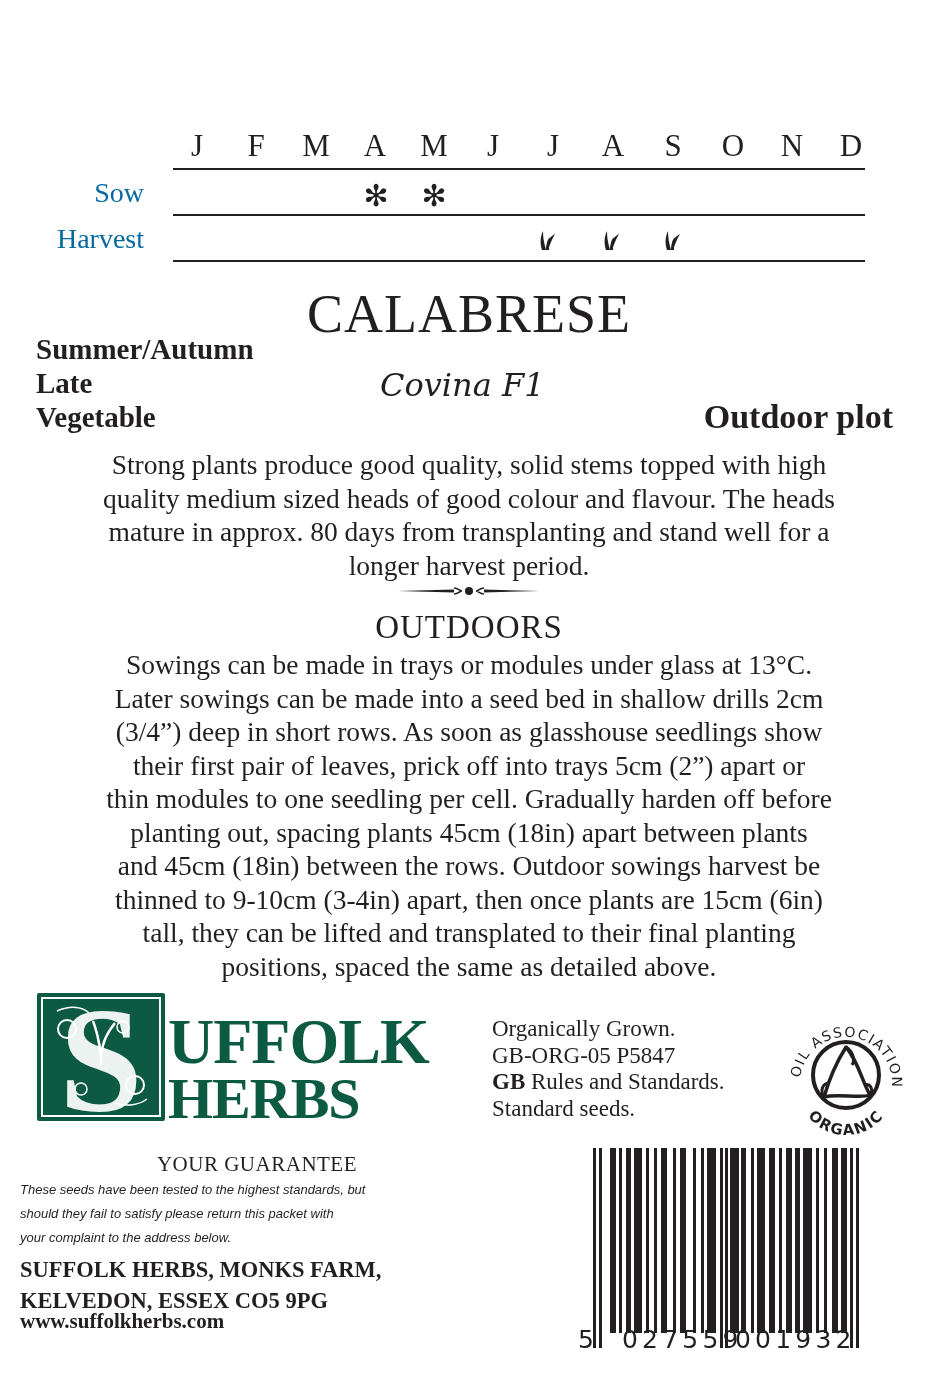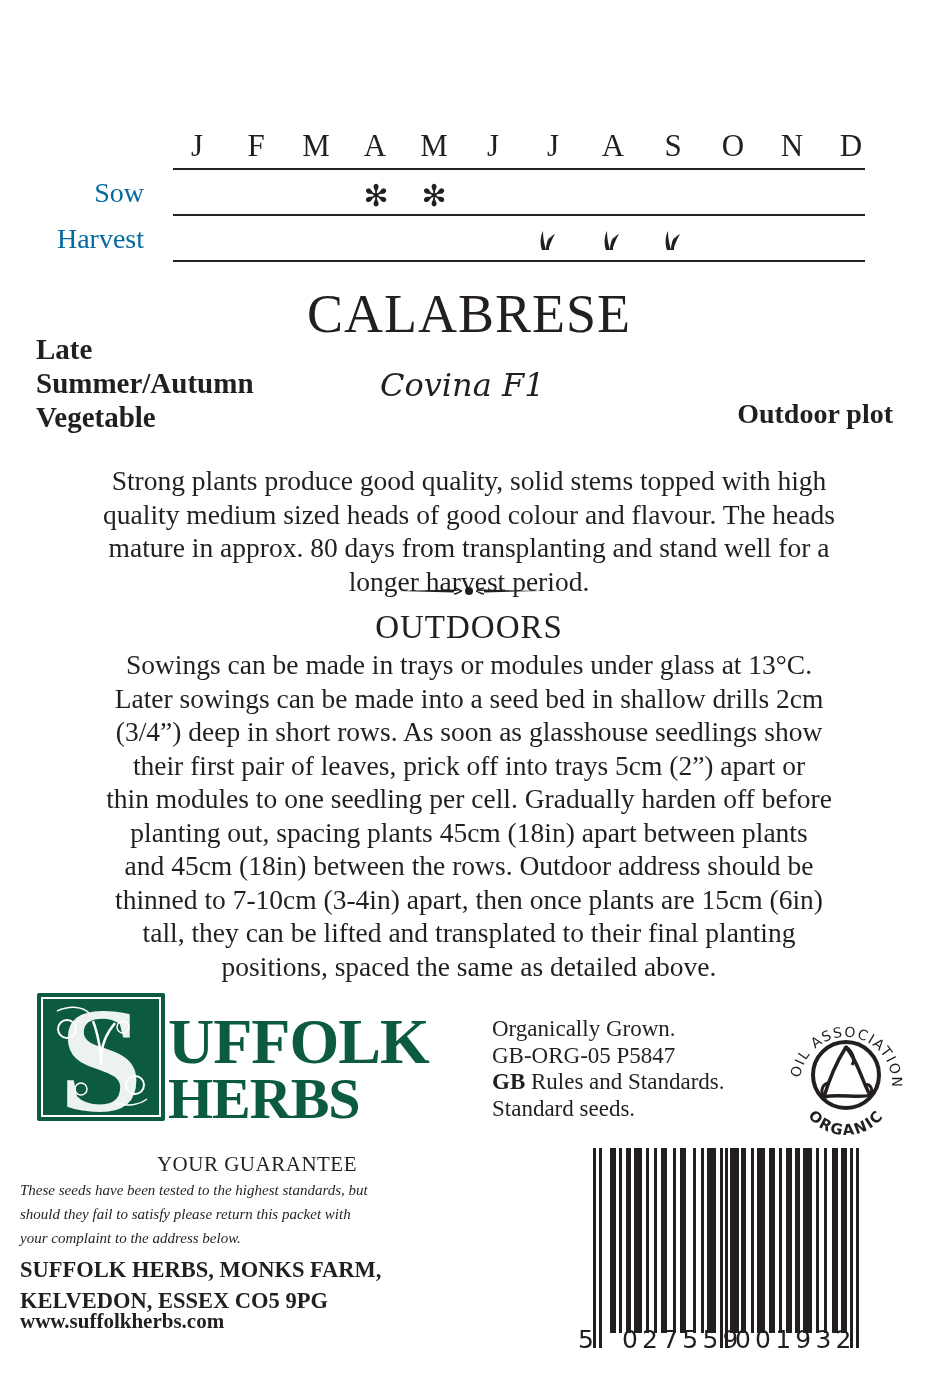--- a/index.html
+++ b/index.html
@@ -33,21 +33,21 @@
     }
     .variety {
       position: absolute; top: 345px; left: 380px; font-size: 32px; font-style: italic;
       font-family: "DejaVu Serif", serif; color: #231f20; margin-top: 21px;
     }
     .season {
       position: absolute; top: 332px; left: 36px; font-size: 29px; font-weight: bold;
       line-height: 34px; font-family: "Liberation Serif", serif;
     }
     .location {
-      position: absolute; top: 398px; right: 45px; font-size: 28px; font-weight: bold;
+      position: absolute; top: 398px; right: 45px; font-size: 34px; font-weight: bold;
       font-family: "Liberation Serif", serif;
     }
 
     
     .para {
       position: absolute; left: 20px; width: 898px; text-align: center;
       font-size: 27.5px; line-height: 33.5px; font-family: "Liberation Serif", serif;
     }
     .divider { position: absolute; top: 584px; left: 396px; width: 146px; height: 14px; }
     .section-heading {
@@ -72,22 +72,22 @@
       margin-left: 20px;
     }
     .soil-badge { position: absolute; top: 1003px; left: 778px; width: 134px; height: 132px; }
 
     
     .guarantee-title {
       position: absolute; top: 1152px; left: 18px; width: 478px; text-align: center;
       font-size: 21px; letter-spacing: 0.5px; font-family: "Liberation Serif", serif;
     }
     .guarantee-body {
-      position: absolute; top: 1178px; left: 20px; width: 480px; font-size: 15px;
-      line-height: 24px; font-style: italic; font-family: Liberation Serif, serif;
+      position: absolute; top: 1178px; left: 20px; width: 480px; font-size: 13px;
+      line-height: 24px; font-style: italic; font-family: Liberation Sans, sans-serif;
     }
     .address {
       position: absolute; top: 1254px; left: 20px; font-size: 22.5px; line-height: 31px;
       font-weight: bold; font-family: "Liberation Serif", serif;
     }
     .website {
       position: absolute; top: 1309px; left: 20px; font-size: 21px; font-weight: bold;
       font-family: "Liberation Serif", serif;
     }
 
@@ -137,27 +137,27 @@
     <path d="M8 22 C8 15 11 9 17 6 C14 11 12 16 10 22Z" fill="#231f20"></path>
     <path d="M9 22 C8 17 9 12 12 9 C11 13 11 17 11 22Z" fill="#231f20"></path>
   </svg>
 
   <div class="cal-line" style="top:260px"></div>
 </div>
 
 <div class="title">CALABRESE</div>
 <div class="variety">Covina F1</div>
 <div class="season">
+  <div>Summer/Autumn</div>
   <div>Late</div>
-  <div>Summer/Autumn</div>
   <div>Vegetable</div>
 </div>
 <div class="location">Outdoor plot</div>
 
-<div class="para" style="top:464px">
+<div class="para" style="top:448px">
   <div>Strong plants produce good quality, solid stems topped with high</div>
   <div>quality medium sized heads of  good colour and flavour. The heads</div>
   <div>mature in approx. 80 days from transplanting and stand well for a</div>
   <div>longer harvest period.</div>
 </div>
 
 <svg class="divider" viewBox="0 0 146 14">
   <path d="M2 7 L58 5.5 L58 8.5 Z" fill="#231f20"></path>
   <path d="M144 7 L88 5.5 L88 8.5 Z" fill="#231f20"></path>
   <path d="M58 4 C62 4 64 7 66 7 C64 7 62 10 58 10" fill="none" stroke="#231f20" stroke-width="1.6"></path>
@@ -167,22 +167,22 @@
 
 <div class="section-heading">OUTDOORS</div>
 
 <div class="para" style="top:648px">
   <div>Sowings can be made in trays or modules under glass at 13°C.</div>
   <div>Later sowings can be made into a seed bed in shallow drills 2cm</div>
   <div>(3/4”) deep in short rows. As soon as glasshouse seedlings show</div>
   <div>their first pair of  leaves, prick off  into trays 5cm (2”) apart or</div>
   <div>thin modules to one seedling per cell. Gradually harden off  before</div>
   <div>planting out, spacing plants 45cm (18in) apart between plants</div>
-  <div>and 45cm (18in) between the rows. Outdoor address should be</div>
-  <div>thinned to 7-10cm (3-4in) apart, then once plants are 15cm (6in)</div>
+  <div>and 45cm (18in) between the rows. Outdoor sowings harvest be</div>
+  <div>thinned to 9-10cm (3-4in) apart, then once plants are 15cm (6in)</div>
   <div>tall, they can be lifted and transplated to their final planting</div>
   <div>positions, spaced the same as detailed above.</div>
 </div>
 
 <div>
   <div class="logo-box">
     <svg width="128" height="128" viewBox="0 0 128 128" style="position:absolute;left:0;top:0">
       <rect x="5" y="5" width="118" height="118" fill="none" stroke="#ffffff" stroke-width="2"></rect>
       <circle cx="30" cy="36" r="9" fill="none" stroke="#ffffff" stroke-width="2"></circle>
       <circle cx="98" cy="92" r="9" fill="none" stroke="#ffffff" stroke-width="2"></circle>

